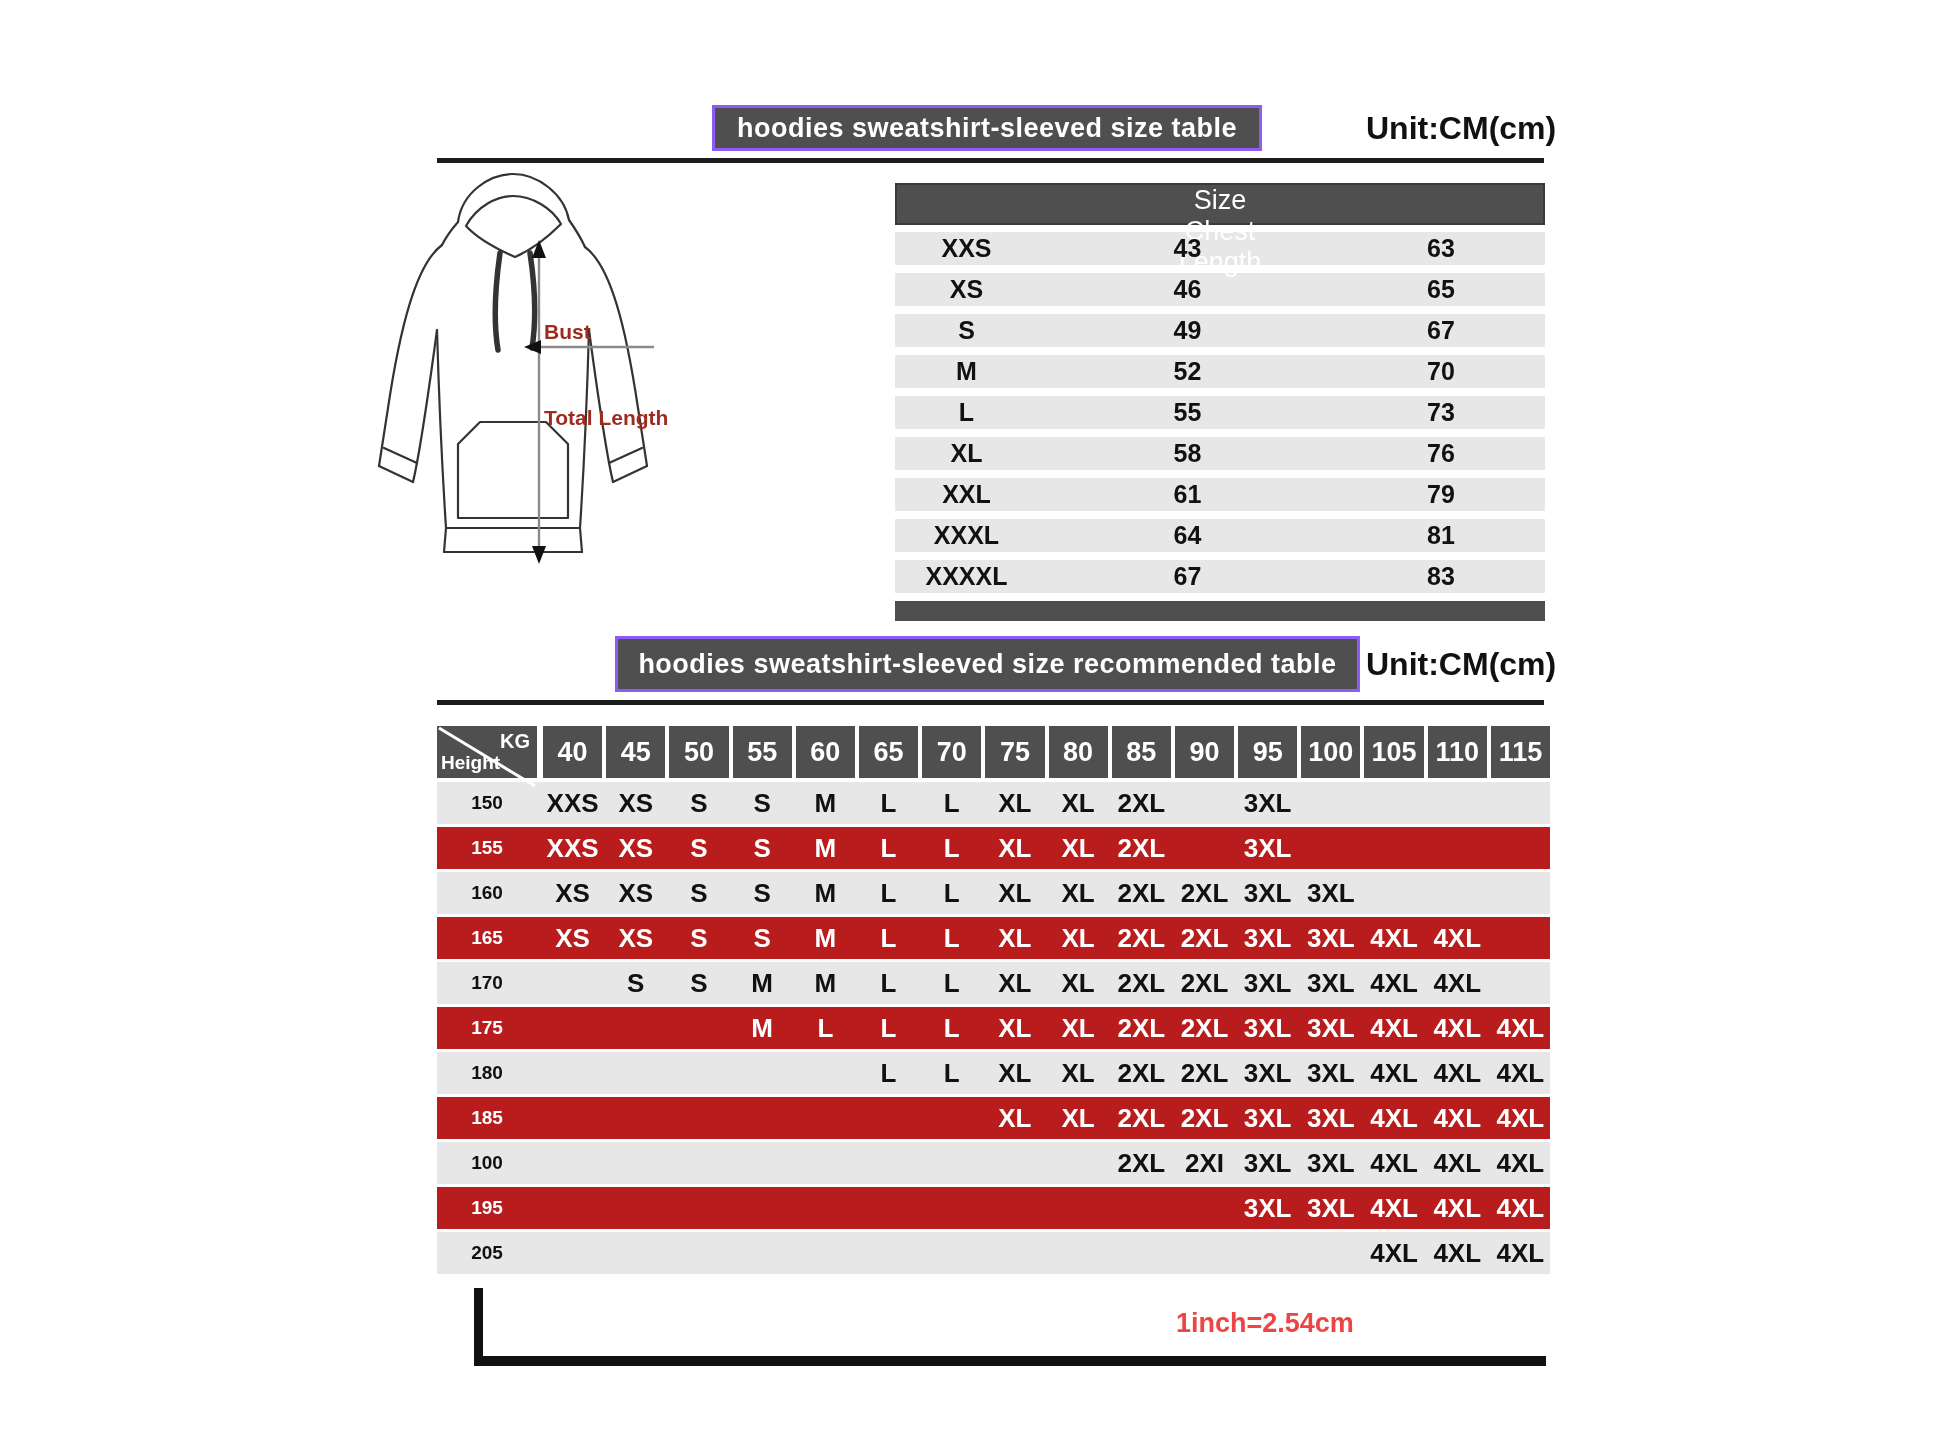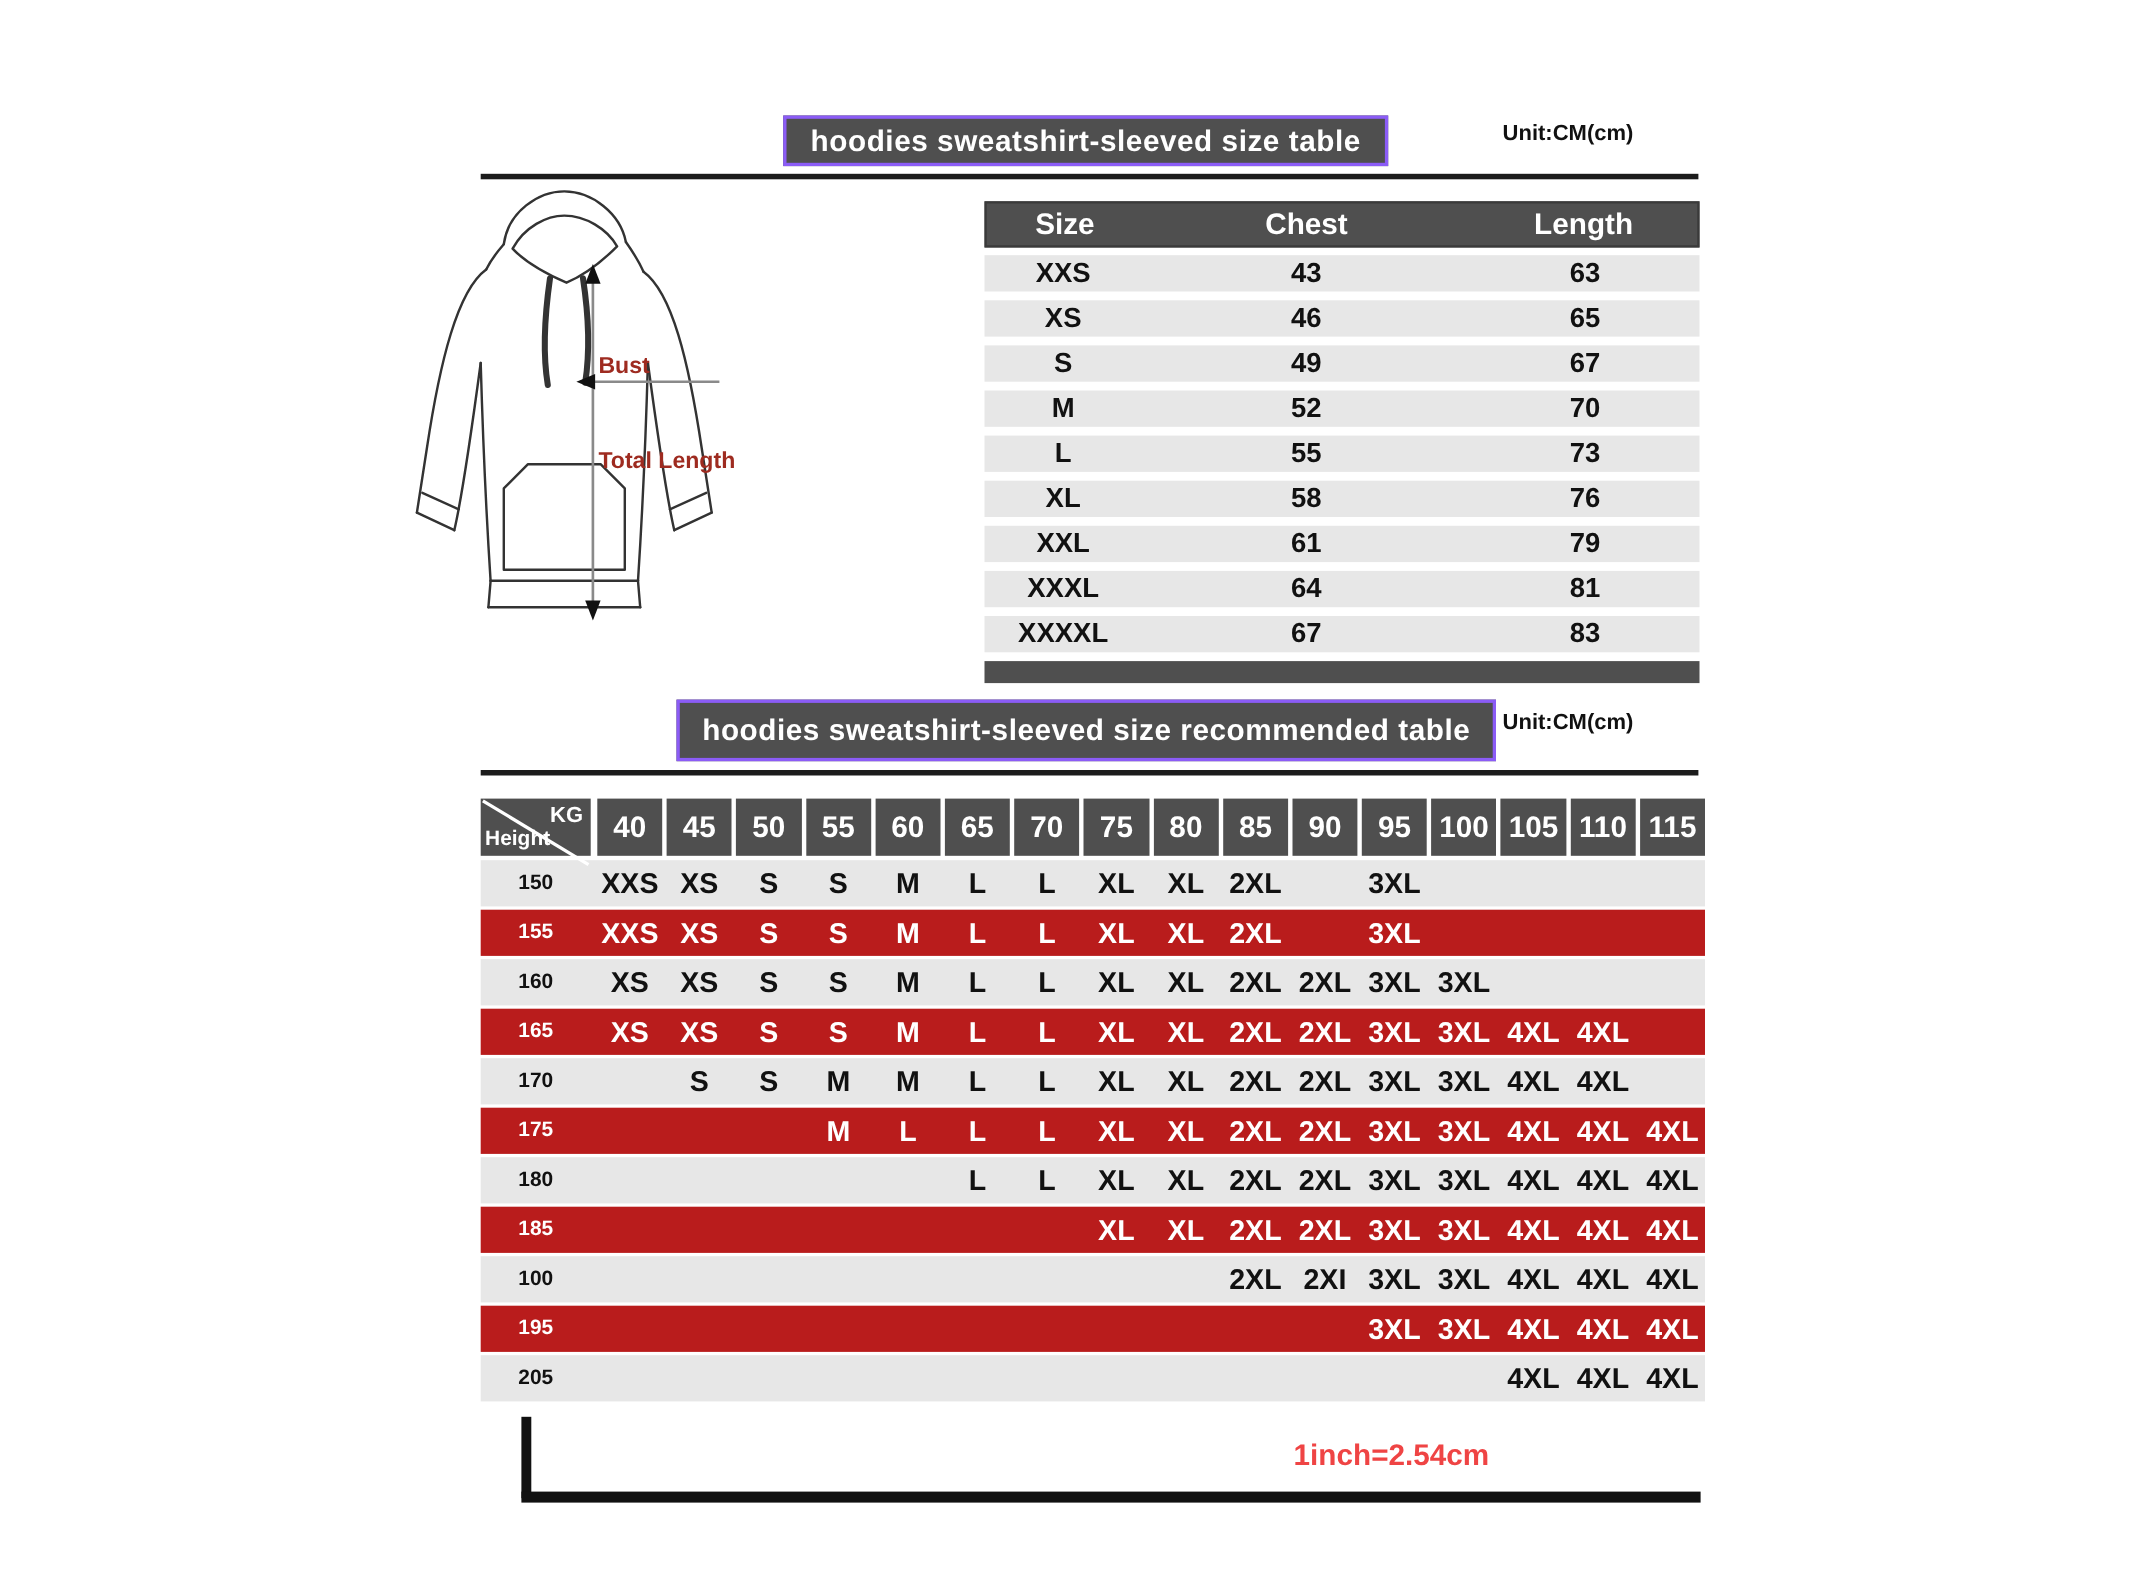--- a/index.html
+++ b/index.html
@@ -9,32 +9,32 @@
   }
 
   
   .titlebar {
     position:absolute; background:#4f4f4f; border:3px solid #8b5cf6;
     color:#ffffff; font-weight:bold; display:flex; align-items:center; justify-content:center;
     letter-spacing:0.5px; box-sizing:border-box;
   }
   #title1 { left:712px; top:105px; width:550px; height:46px; font-size:27px; }
   #title2 { left:615px; top:636px; width:745px; height:56px; font-size:27px; }
-  .unit { position:absolute; font-weight:bold; font-size:20px; color:#111; }
+  .unit { position:absolute; font-weight:bold; font-size:32px; color:#111; }
   #unit1 { left:1366px; top:110px; }
   #unit2 { left:1366px; top:646px; }
   .divider { position:absolute; left:437px; width:1107px; height:5px; background:#1c1c1c; }
   #divider1 { top:158px; }
   #divider2 { top:700px; }
 
   
   #size-table { position:absolute; left:895px; top:183px; width:650px; }
   .sheader {
     display:flex; background:#4f4f4f; border:2px solid #3a3a3a; box-sizing:border-box;
-    height:42px; color:#fff; font-weight:bold; font-size:27px; align-items:center; margin-bottom:7px;
+    height:42px; color:#fff; font-weight:normal; font-size:27px; align-items:center; margin-bottom:7px;flex-direction:column;
   }
   .scol { text-align:center; }
   .scol.c0 { width:22%; } .scol.c1 { width:46%; } .scol.c2 { width:32%; }
   .srow {
     display:flex; background:#e7e7e7; height:33px; align-items:center;
     font-weight:bold; font-size:25px; color:#111; margin-bottom:8px;
   }
   .sfooter { height:20px; background:#4f4f4f; margin-top:3px; }
 
   

